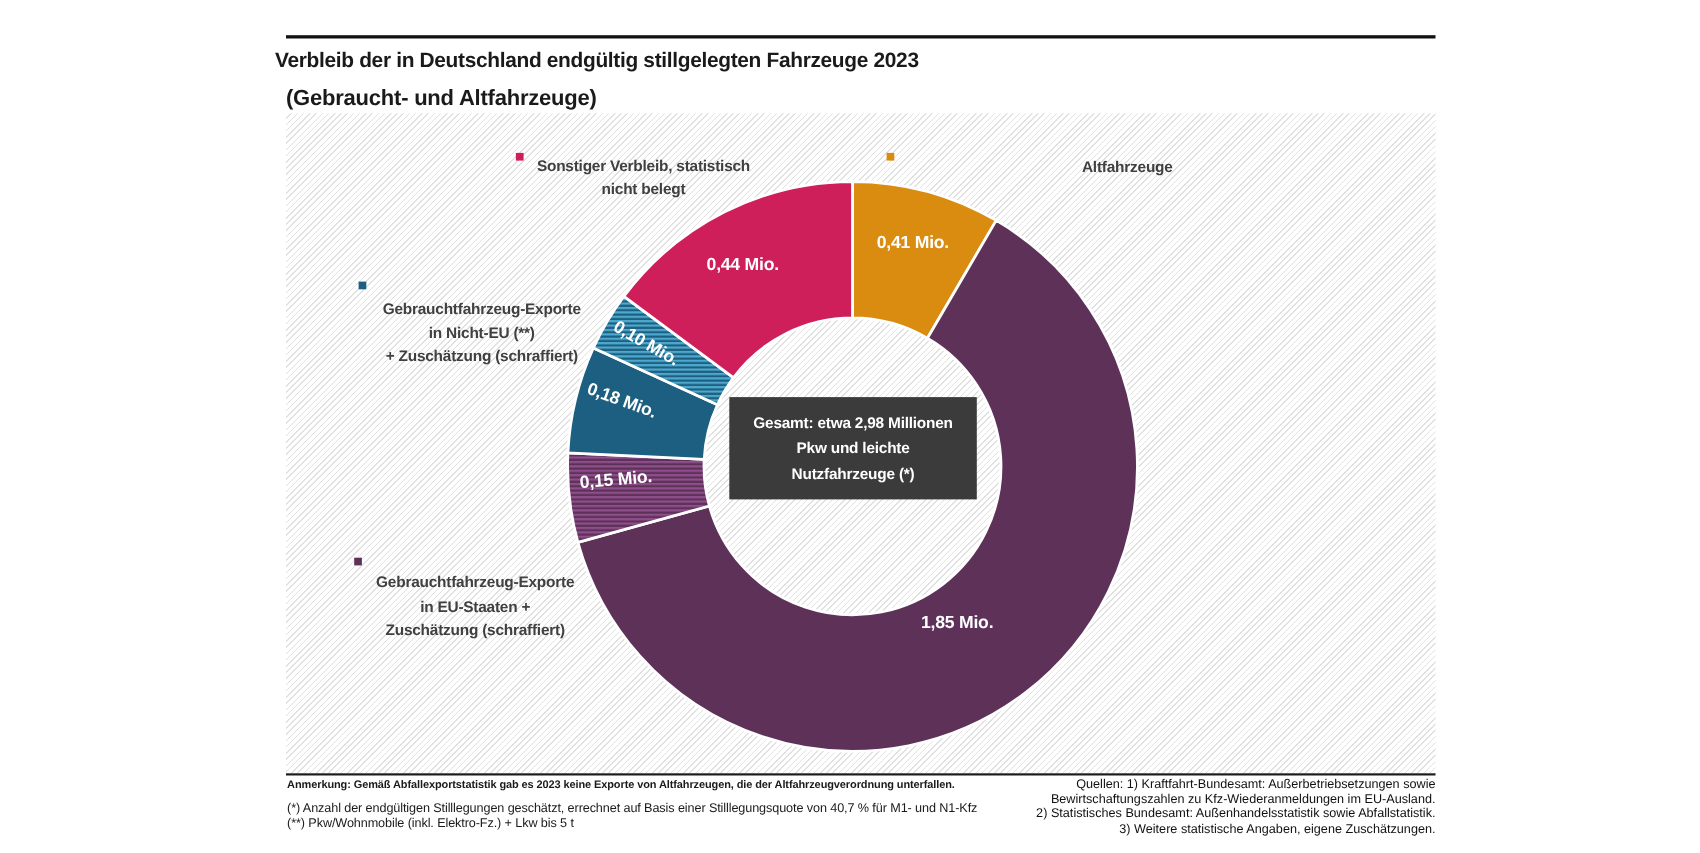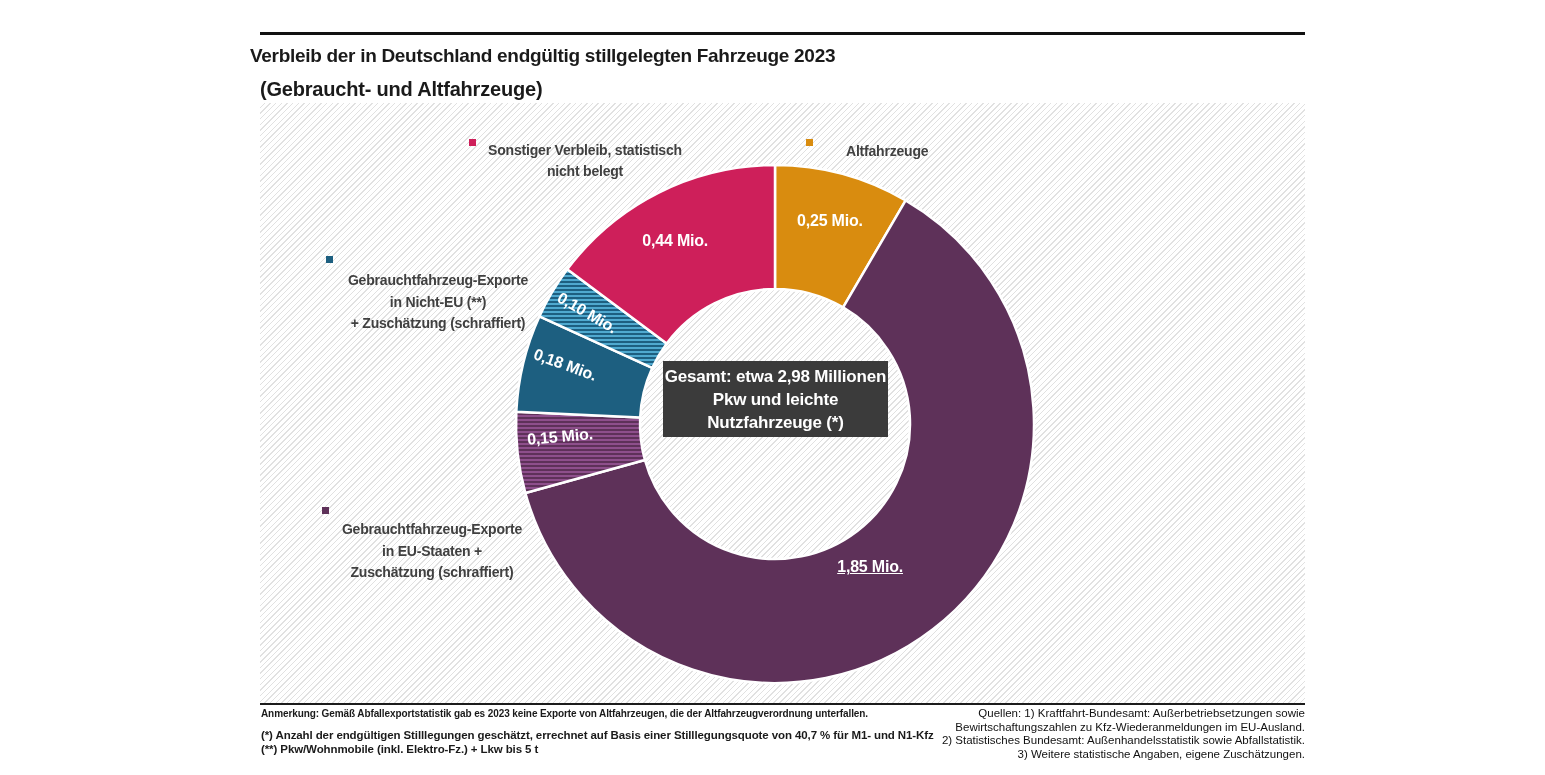--- a/index.html
+++ b/index.html
@@ -15,36 +15,36 @@
     position:absolute;left:260px;top:103px;width:1045px;height:600px;
     background:repeating-linear-gradient(135deg,#ffffff 0px,#ffffff 3px,#e1e1e1 3px,#e1e1e1 4px);
   }
   #donut-svg{position:absolute;left:0;top:0;}
   .legend-marker{position:absolute;width:7px;height:7px;}
   .legend-text{
     position:absolute;font-weight:bold;font-size:14px;line-height:21px;
     text-align:center;white-space:pre-line;letter-spacing:-0.2px;color:#404040;
   }
   #legend-text-0{left:460px;top:140px;width:250px;}
-  #legend-text-1{left:846px;top:141px;width:220px;text-align:left;}
+  #legend-text-1{left:846px;top:141px;width:220px;text-align:right;}
   #legend-text-2{left:328px;top:270px;width:220px;line-height:21.5px;}
   #legend-text-3{left:322px;top:519px;width:220px;line-height:21.5px;}
   .slice-label{
     position:absolute;color:#ffffff;font-weight:bold;font-size:16px;
     white-space:nowrap;letter-spacing:-0.2px;
   }
   .center-box{
-    position:absolute;left:663px;top:361px;width:225px;height:76px;
-    background:#3B3B3B;color:#ffffff;font-weight:bold;font-size:17px;line-height:23px;
+    position:absolute;left:663px;top:361px;width:225px;height:93px;
+    background:#3B3B3B;color:#ffffff;font-weight:bold;font-size:14px;line-height:23px;
     text-align:center;white-space:pre-line;display:flex;align-items:center;justify-content:center;
     letter-spacing:-0.2px;
   }
   .bottom-rule{position:absolute;left:260px;top:703px;width:1045px;height:2px;background:#1c1c1c;}
   .fn-note{position:absolute;left:261px;top:708px;font-size:10px;font-weight:bold;letter-spacing:-0.1px;white-space:nowrap;}
-  .fn-ast{position:absolute;left:261px;top:729px;font-size:11.5px;font-weight:bold;line-height:13.5px;letter-spacing:-0.1px;white-space:pre-line;}
+  .fn-ast{position:absolute;left:261px;top:729px;font-size:11.5px;font-weight:normal;line-height:13.5px;letter-spacing:-0.1px;white-space:pre-line;}
   .fn-src{
     position:absolute;right:240px;top:707px;width:420px;text-align:right;
     font-family:Liberation Sans, sans-serif;font-size:11.5px;line-height:13.5px;white-space:pre-line;color:#111;
   }
 </style>
 </head>
 <body>
 
 <div class="top-rule"></div>
 <div class="title">Verbleib der in Deutschland endgültig stillgelegten Fahrzeuge 2023</div>
@@ -62,22 +62,22 @@
           <rect width="4" height="2" fill="#4FA9CF"></rect>
         </pattern>
       </defs>
       <path d="M515.00,62.00 A259 259 0 0 1 645.68,97.39 L583.12,204.45 A135 135 0 0 0 515.00,186.00 Z" fill="#D98C0F" stroke="#ffffff" stroke-width="2.5" stroke-linejoin="round"></path>
       <path d="M645.68,97.39 A259 259 0 1 1 265.36,390.02 L384.88,356.97 A135 135 0 1 0 583.12,204.45 Z" fill="#5E3159" stroke="#ffffff" stroke-width="2.5" stroke-linejoin="round"></path>
       <path d="M265.36,390.02 A259 259 0 0 1 256.29,308.68 L380.15,314.58 A135 135 0 0 0 384.88,356.97 Z" fill="url(#hatch2)" stroke="#ffffff" stroke-width="2.5" stroke-linejoin="round"></path>
       <path d="M256.29,308.68 A259 259 0 0 1 279.41,213.41 L392.20,264.92 A135 135 0 0 0 380.15,314.58 Z" fill="#1D5F80" stroke="#ffffff" stroke-width="2.5" stroke-linejoin="round"></path>
       <path d="M279.41,213.41 A259 259 0 0 1 307.25,166.34 L406.71,240.38 A135 135 0 0 0 392.20,264.92 Z" fill="url(#hatch4)" stroke="#ffffff" stroke-width="2.5" stroke-linejoin="round"></path>
       <path d="M307.25,166.34 A259 259 0 0 1 515.00,62.00 L515.00,186.00 A135 135 0 0 0 406.71,240.38 Z" fill="#CE1F5A" stroke="#ffffff" stroke-width="2.5" stroke-linejoin="round"></path>
     </svg>
-<div class="slice-label" style="left: 569.888px; top: 118.3px; transform: translate(-50%, -50%) rotate(0deg);">0,25 Mio.</div>
-    <div class="slice-label" style="left: 610.123px; top: 464.303px; transform: translate(-50%, -50%) rotate(0deg); text-decoration: underline;">1,85 Mio.</div>
+<div class="slice-label" style="left: 569.888px; top: 118.3px; transform: translate(-50%, -50%) rotate(0deg);">0,41 Mio.</div>
+    <div class="slice-label" style="left: 610.123px; top: 464.303px; transform: translate(-50%, -50%) rotate(0deg);">1,85 Mio.</div>
     <div class="slice-label" style="left: 300.37px; top: 333.615px; transform: translate(-50%, -50%) rotate(-5deg);">0,15 Mio.</div>
     <div class="slice-label" style="left: 305.068px; top: 262.242px; transform: translate(-50%, -50%) rotate(20deg);">0,18 Mio.</div>
     <div class="slice-label" style="left: 327.37px; top: 210.009px; transform: translate(-50%, -50%) rotate(30deg);">0,10 Mio.</div>
     <div class="slice-label" style="left: 415.22px; top: 138.496px; transform: translate(-50%, -50%) rotate(0deg); text-align: center;">0,44 Mio.</div>
   </div>
 
 <div class="legend-marker" style="left: 469px; top: 139px; background: rgb(206, 31, 90);"></div>
 <div class="legend-text" id="legend-text-0">Sonstiger Verbleib, statistisch
 nicht belegt</div>
 

